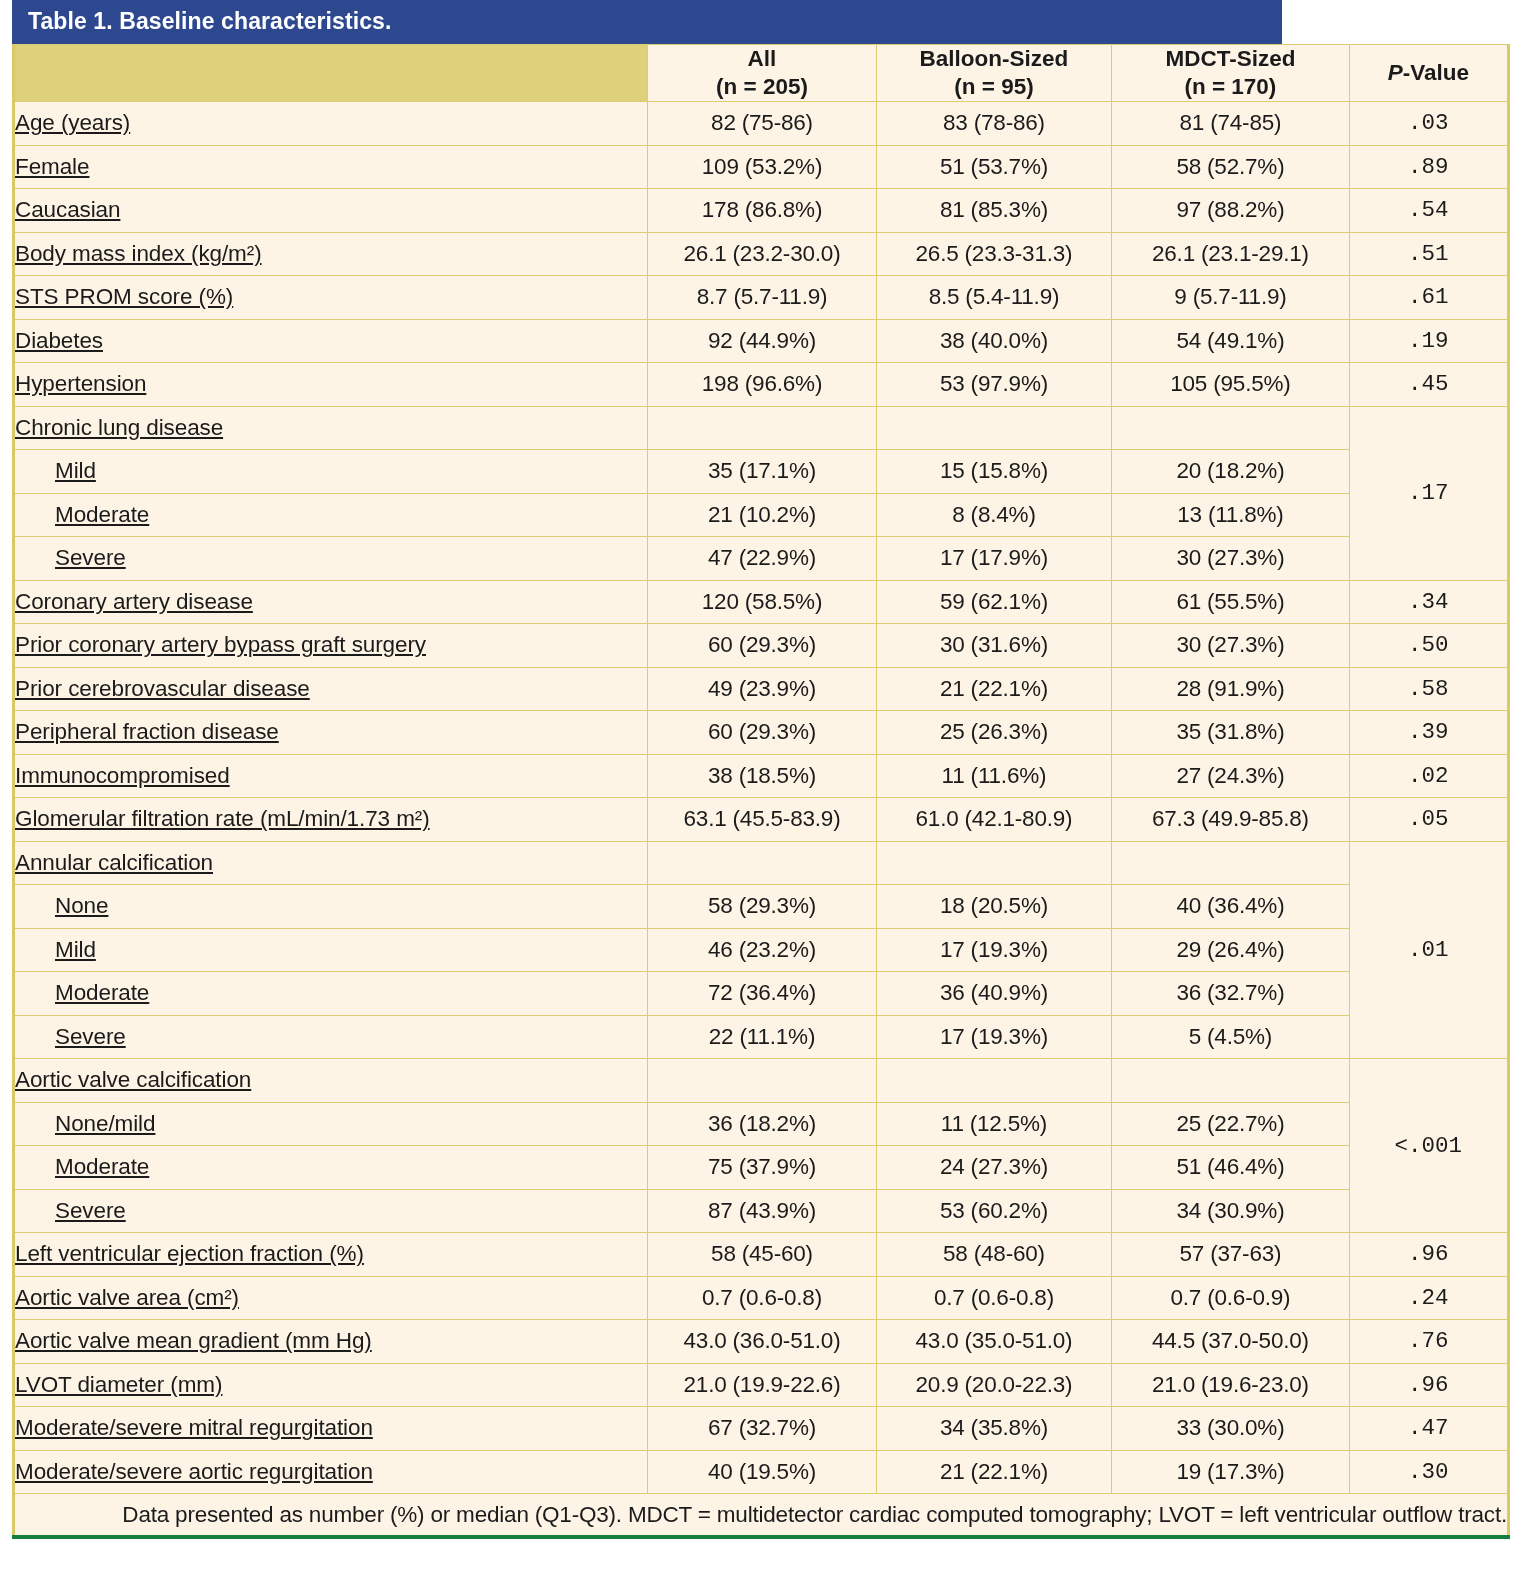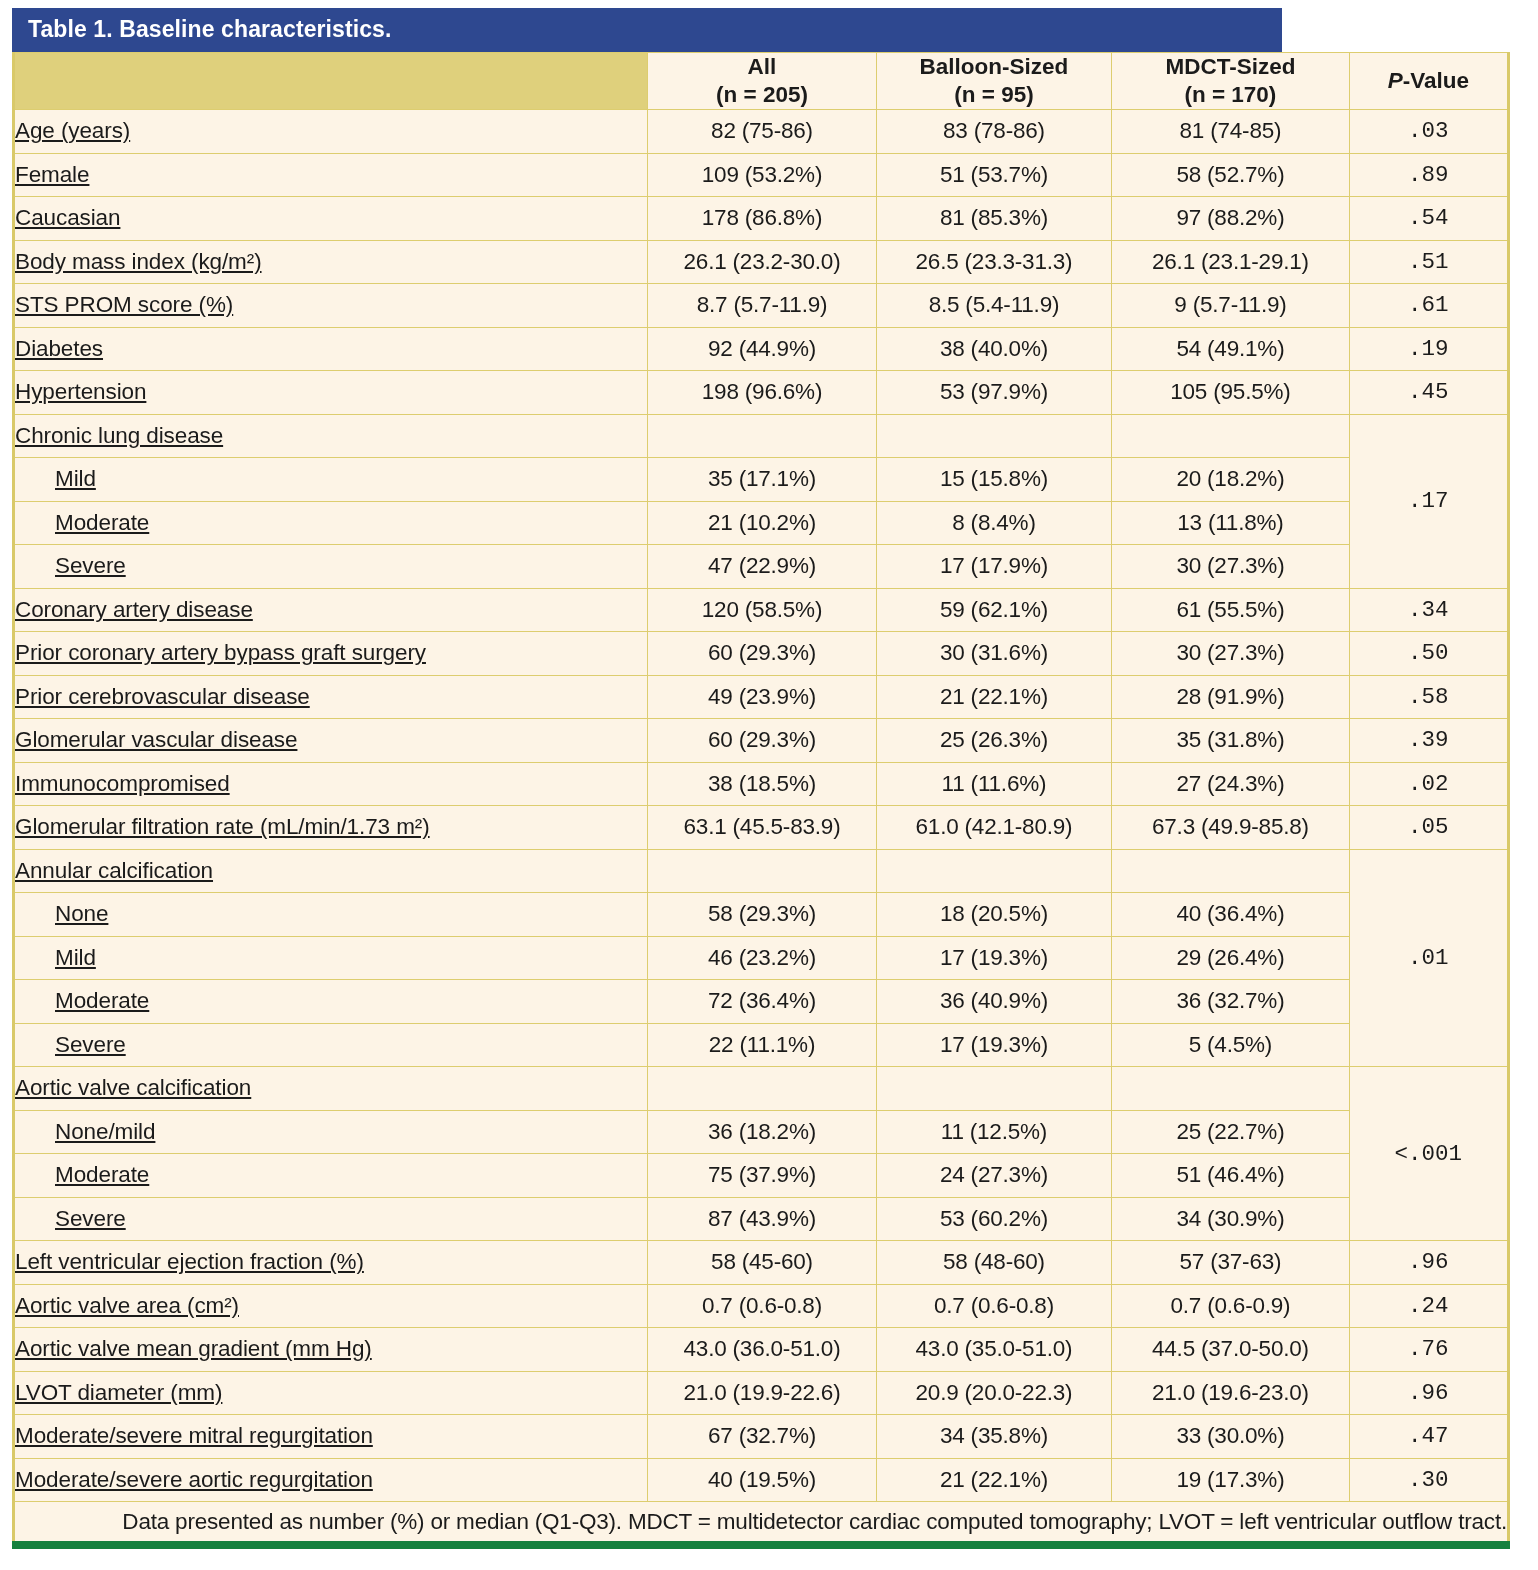--- a/index.html
+++ b/index.html
@@ -10,21 +10,20 @@
   body {
     width: 1538px;
     height: 1570px;
     font-family: "Liberation Sans", sans-serif;
     overflow: hidden;
   }
 
   .table-wrap {
     width: 1270px;
     margin: 0 0 0 12px;
-    padding-top: 8px;
     box-sizing: border-box;
   }
 
   
   .title-bar {
     background: #2e4890;
     color: #ffffff;
     font-size: 23px;
     font-weight: bold;
     letter-spacing: .1px;
@@ -35,21 +34,21 @@
   }
 
   
   table.baseline {
     border-collapse: collapse;
     width: 1498px;
     table-layout: fixed;
     background: #fdf4e6;
     border-left: 3px solid #d9c969;
     border-right: 3px solid #d9c969;
-    border-bottom: 8px solid #15803d;
+    border-bottom: 4px solid #15803d;
   }
 
   table.baseline col.c-label  { width: 633px; }
   table.baseline col.c-all    { width: 228px; }
   table.baseline col.c-bal    { width: 235px; }
   table.baseline col.c-mdct   { width: 237px; }
   table.baseline col.c-p      { width: 159px; }
 
   table.baseline th,
   table.baseline td {
@@ -233,21 +232,21 @@
           <td class="pval">.50</td>
         </tr>
         <tr>
           <td class="label">Prior cerebrovascular disease</td>
           <td class="num">49 (23.9%)</td>
           <td class="num">21 (22.1%)</td>
           <td class="num">28 (91.9%)</td>
           <td class="pval">.58</td>
         </tr>
         <tr>
-          <td class="label">Glomerular vascular disease</td>
+          <td class="label">Peripheral fraction disease</td>
           <td class="num">60 (29.3%)</td>
           <td class="num">25 (26.3%)</td>
           <td class="num">35 (31.8%)</td>
           <td class="pval">.39</td>
         </tr>
         <tr>
           <td class="label">Immunocompromised</td>
           <td class="num">38 (18.5%)</td>
           <td class="num">11 (11.6%)</td>
           <td class="num">27 (24.3%)</td>

